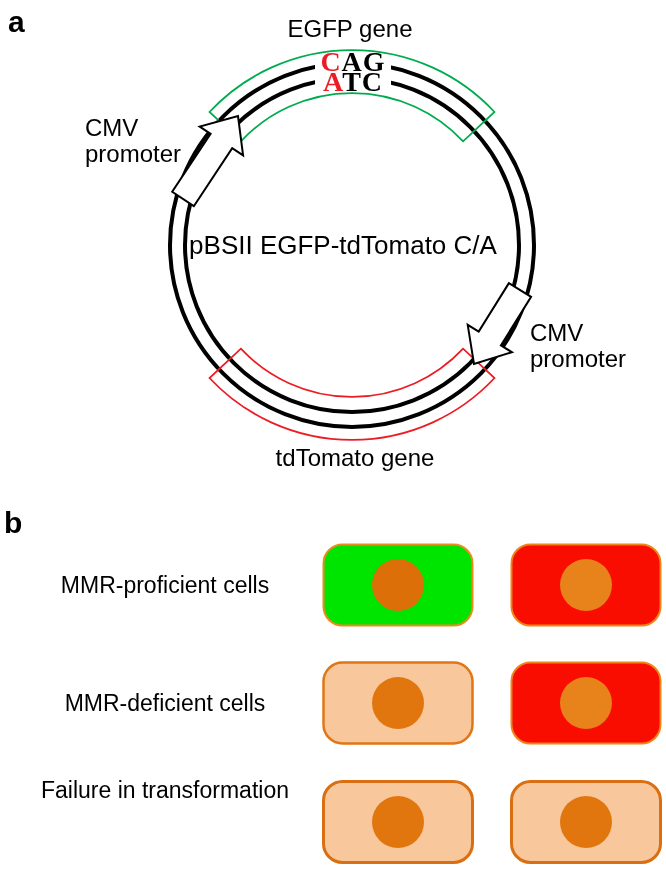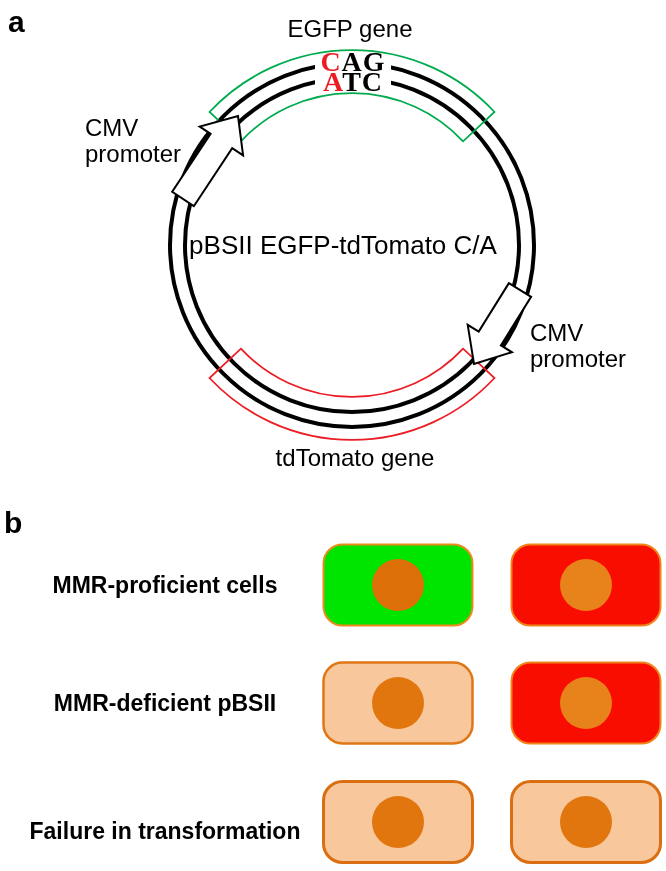--- a/index.html
+++ b/index.html
@@ -9,21 +9,21 @@
   svg text{font-family:"Liberation Sans",sans-serif;}
   .panel-label{font-weight:bold;font-size:30px;line-height:1;}
   .ring{fill:none;stroke:#000;stroke-width:4;}
   .band{fill:none;stroke-width:1.8;}
   .arrow{fill:#fff;stroke:#000;stroke-width:2;stroke-linejoin:miter;}
   .lbl{font-size:24px;fill:#000;}
   .plasmid-name{font-size:26px;fill:#000;}
   .seq{font-family:"Liberation Serif",serif;font-weight:bold;font-size:28px;
        letter-spacing:1px;fill:#000;}
   .row-label{position:absolute;left:0;width:330px;text-align:center;
-             font-size:23px;line-height:25px;font-weight:bold;}
+             font-size:23px;line-height:25px;}
   .cell-svg{position:absolute;}
 </style>
 </head>
 <body>
 
 <svg class="abs" style="left:0;top:0" width="666" height="495" viewBox="0 0 666 495">
 
   <text x="8" y="32" class="panel-label">a</text>
 
   <circle cx="352" cy="245" r="182" class="ring"></circle>
@@ -59,31 +59,31 @@
 <div class="row-label" style="top:573px">MMR-proficient cells</div>
 <svg class="cell-svg" style="left:322px;top:543px" width="152" height="84">
   <rect x="1.5" y="1.5" width="149" height="81" rx="19" fill="#00E500" stroke="#EE8A1C" stroke-width="2"></rect>
   <circle cx="76" cy="42" r="26" fill="#DD6F08"></circle>
 </svg>
 <svg class="cell-svg" style="left:510px;top:543px" width="152" height="84">
   <rect x="1.5" y="1.5" width="149" height="81" rx="19" fill="#F90D00" stroke="#F08418" stroke-width="2"></rect>
   <circle cx="76" cy="42" r="26" fill="#E8821A"></circle>
 </svg>
 
-<div class="row-label" style="top:691px">MMR-deficient pBSII</div>
+<div class="row-label" style="top:691px">MMR-deficient cells</div>
 <svg class="cell-svg" style="left:322px;top:661px" width="152" height="84">
   <rect x="1.5" y="1.5" width="149" height="81" rx="19" fill="#F9C79C" stroke="#DF7716" stroke-width="2.5"></rect>
   <circle cx="76" cy="42" r="26" fill="#E2760E"></circle>
 </svg>
 <svg class="cell-svg" style="left:510px;top:661px" width="152" height="84">
   <rect x="1.5" y="1.5" width="149" height="81" rx="19" fill="#F90D00" stroke="#F08418" stroke-width="2"></rect>
   <circle cx="76" cy="42" r="26" fill="#E8821A"></circle>
 </svg>
 
-<div class="row-label" style="top:819px"><span>Failure in transformation</span><br></div>
+<div class="row-label" style="top:778px"><span>Failure in transformation</span><br></div>
 <svg class="cell-svg" style="left:322px;top:780px" width="152" height="84">
   <rect x="1.5" y="1.5" width="149" height="81" rx="19" fill="#F9C79C" stroke="#D96F12" stroke-width="3"></rect>
   <circle cx="76" cy="42" r="26" fill="#E2760E"></circle>
 </svg>
 <svg class="cell-svg" style="left:510px;top:780px" width="152" height="84">
   <rect x="1.5" y="1.5" width="149" height="81" rx="19" fill="#F9C79C" stroke="#D96F12" stroke-width="3"></rect>
   <circle cx="76" cy="42" r="26" fill="#E2760E"></circle>
 </svg>
 
 </body></html>

